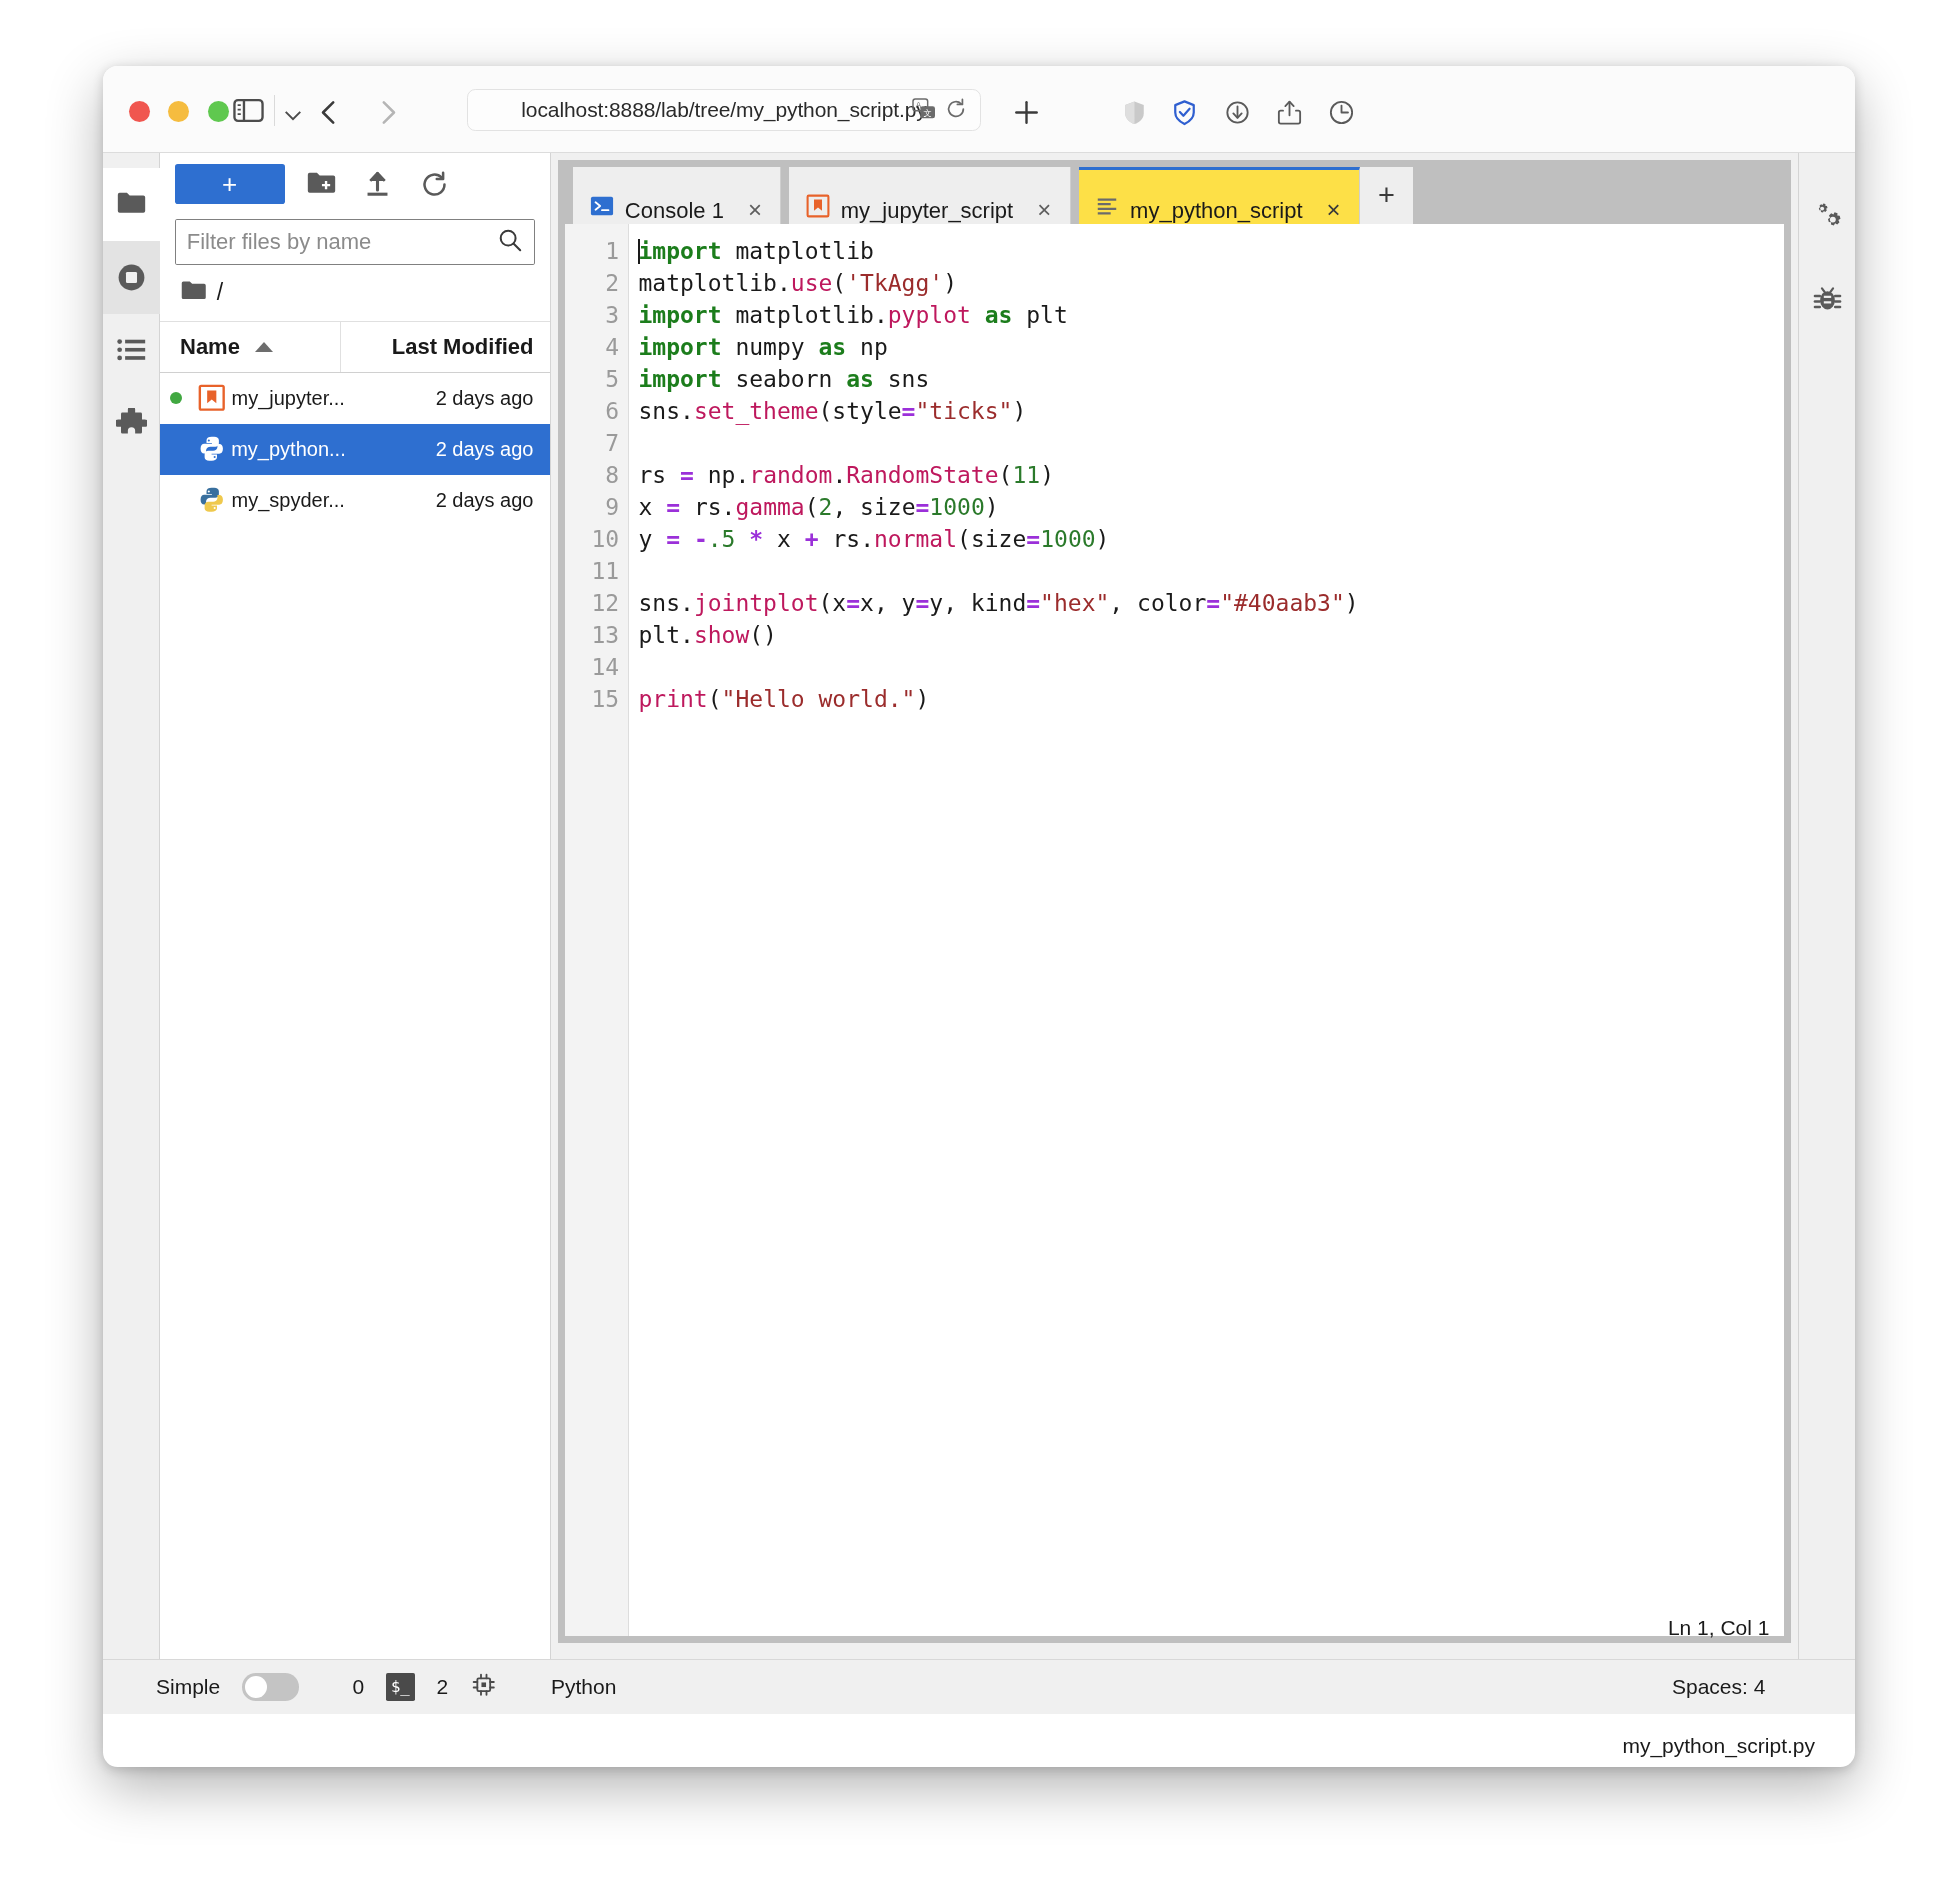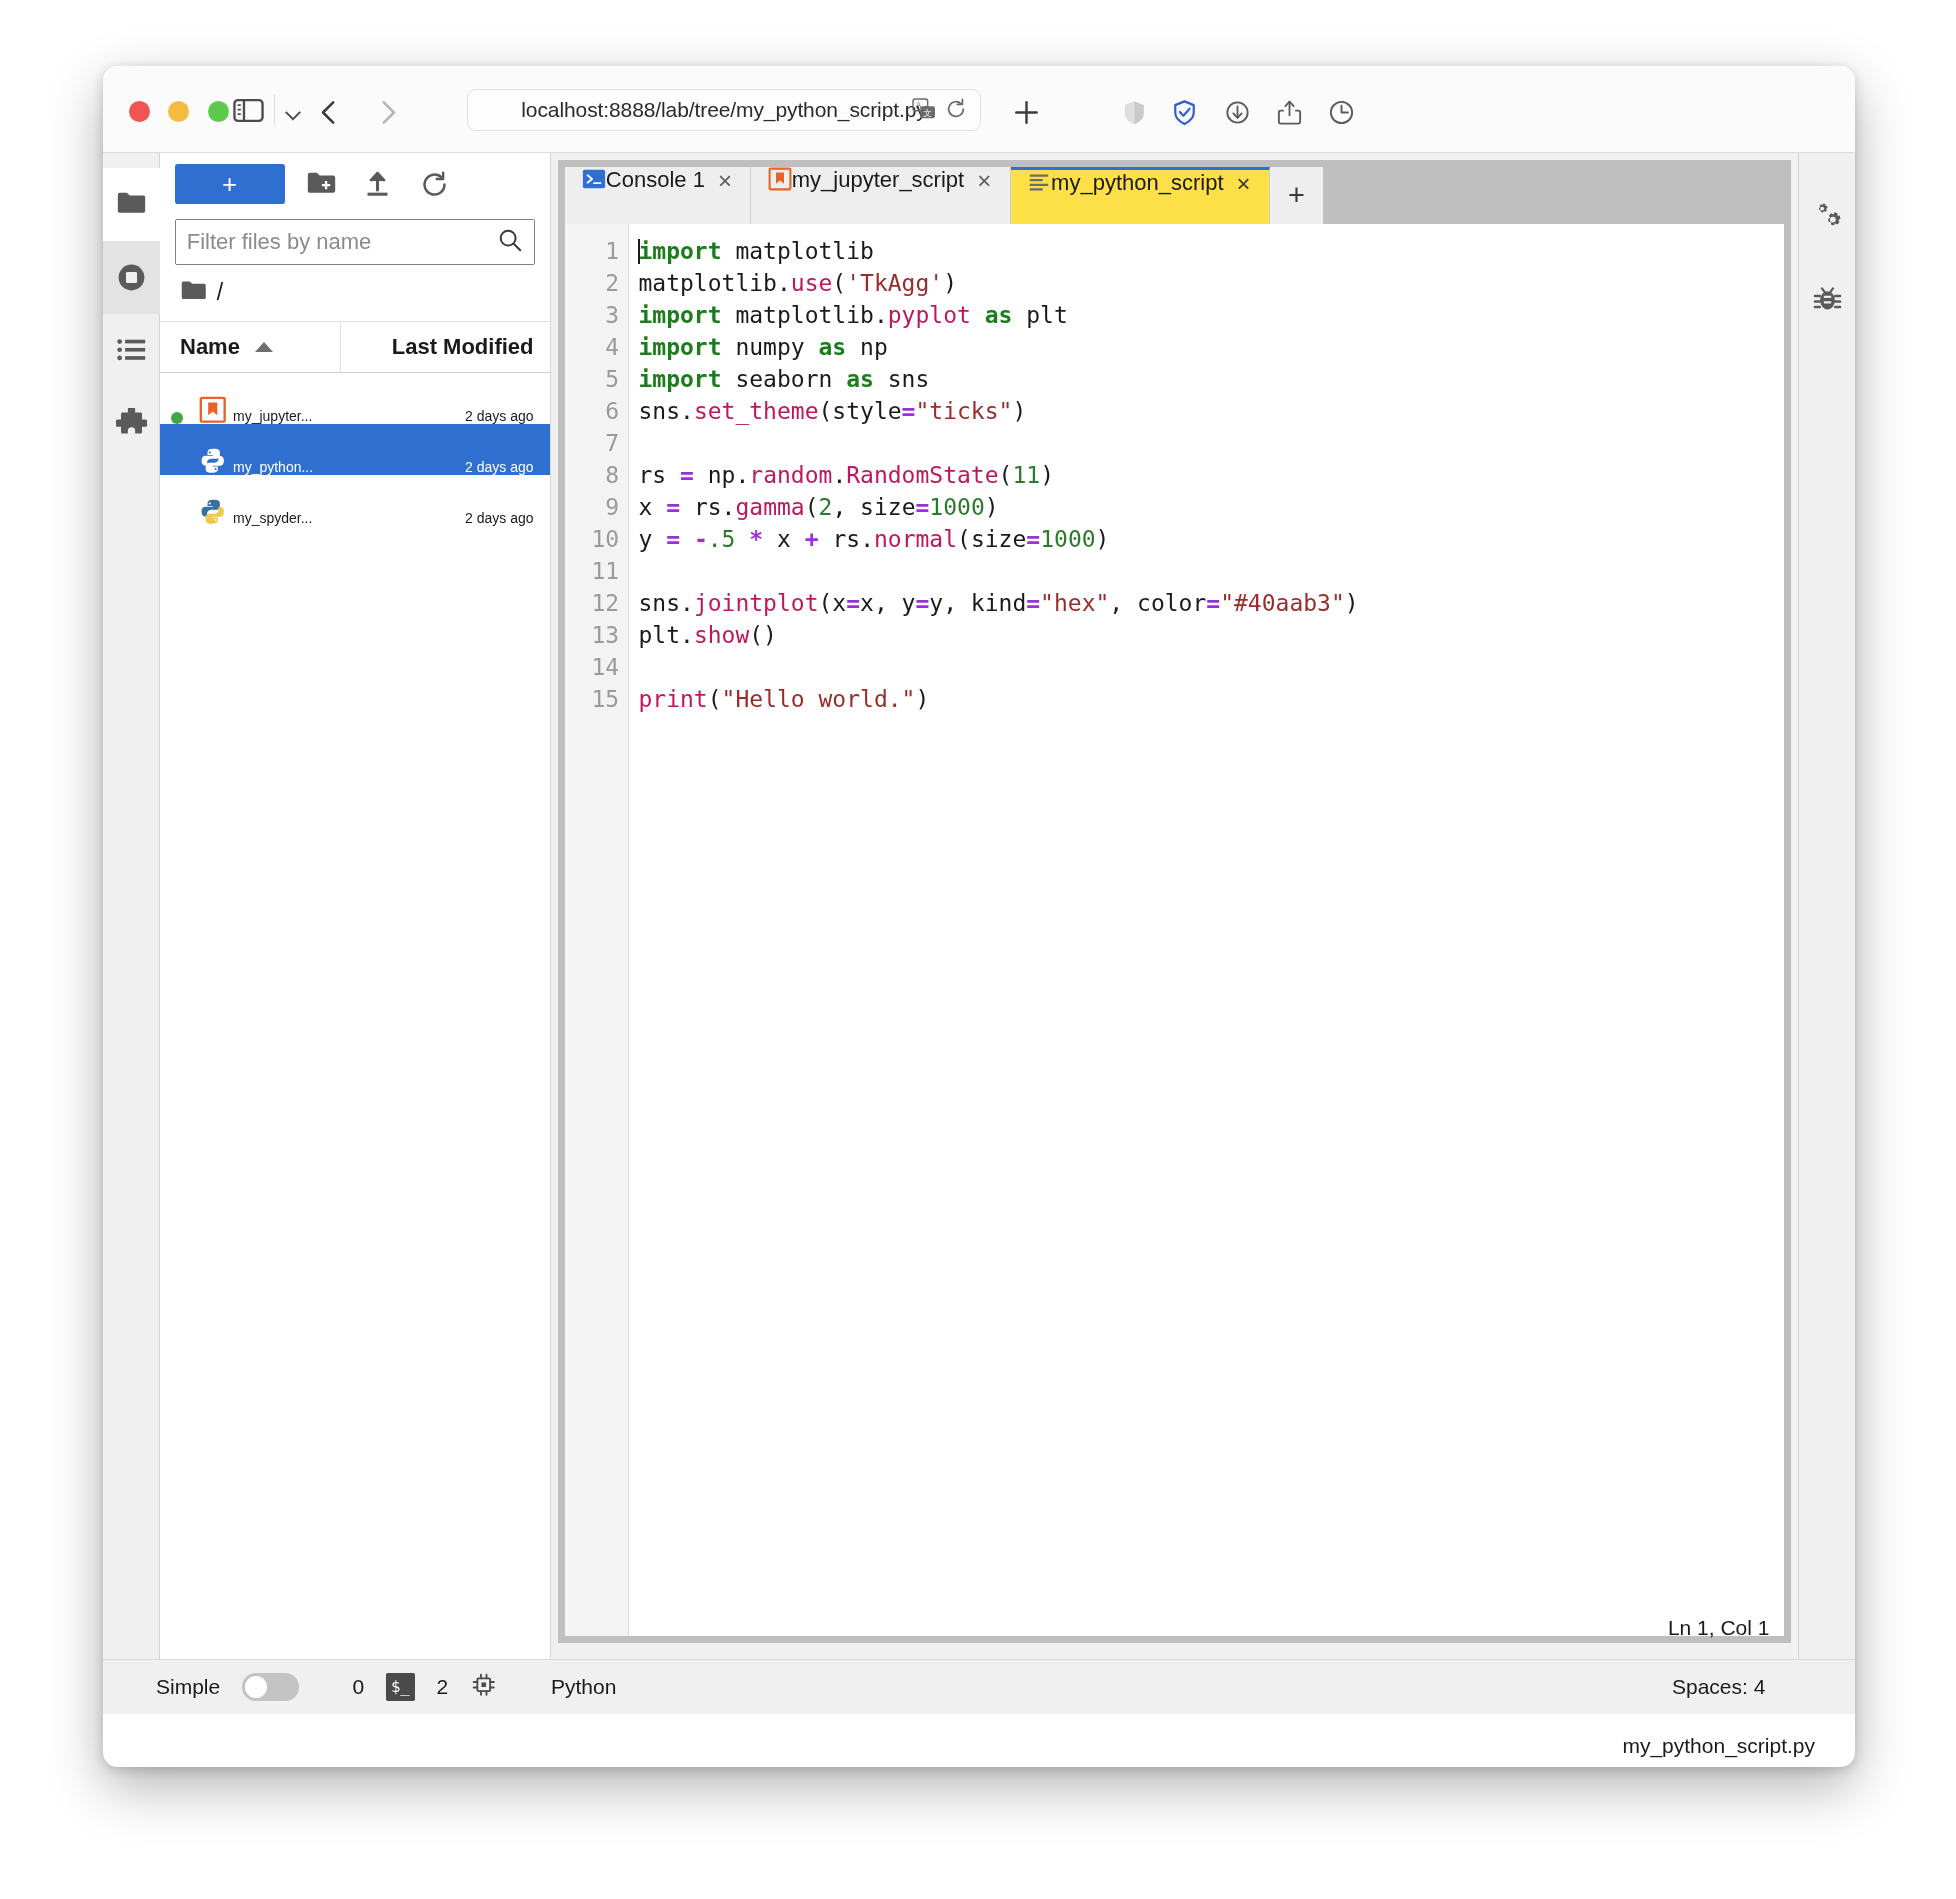--- a/index.html
+++ b/index.html
@@ -147,22 +147,22 @@
     flex: 1; padding-left: 20px; display: flex; align-items: center; gap: 14.7px;
     border-right: 0.9px solid #e0e0e0; height: 100%; text-align: center;
   }
   #fb-header .col-mod {
     width: 209px; height: 100%; display: flex; align-items: center; justify-content: flex-end;
     padding-right: 16.5px;
   }
   .sortarrow { width: 0; height: 0; border-left: 9.2px solid transparent; border-right: 9.2px solid transparent; border-bottom: 10px solid #6d6d6d; }
 
   .file-row {
-    height: 51px; display: flex; align-items: flex-end;
-    font-size: 14px; color: #1a1a1a;
+    height: 51px; display: flex; align-items: center;
+    font-size: 20px; color: #1a1a1a;
   }
   .file-row.sel { background: #2e6fd0; color: #ffffff; }
   .file-row .dotcell { width: 33px; display: flex; align-items: center; justify-content: center; }
   .file-row .greendot { width: 12px; height: 12px; border-radius: 50%; background: #41a841; }
   .file-row .iconcell { width: 40px; display: flex; align-items: center; justify-content: center; }
   .file-row .namecell { flex: 1; }
   .file-row .modcell { width: 209px; text-align: right; padding-right: 16.5px; }
 
   
   #dock {
@@ -173,26 +173,27 @@
     position: absolute; left: 7.3px; top: 7.3px; right: 7.3px; bottom: 16.5px;
     background: #ffffff;
     border: 7.3px solid #bfbfbf;
     display: flex; flex-direction: column;
   }
   #tabbar {
     height: 57px; background: #bfbfbf;
     display: flex; align-items: stretch;
   }
   .etab {
-    display: flex; align-items: flex-start; gap: 0;
+    display: flex; align-items: flex-end; gap: 11px;
     padding: 0 18.4px 0 16.5px;
     background: #eeeeee;
     border-right: 0.9px solid #cfcfcf;
     font-size: 22px; color: #1a1a1a;
     position: relative;
+    margin-left: 8px;
   }
   .etab.active {
     background: #fde047; font-weight: normal;
     border-top: 3.7px solid #2e6fd0;
     padding-top: 0;
   }
   .etab .tab-close { font-size: 24px; color: #5e5e5e; margin-left: 13px; }
   .etab.active .tab-close { color: #3a3a3a; }
   #tabadd {
     width: 53px; display: flex; align-items: center; justify-content: center;

